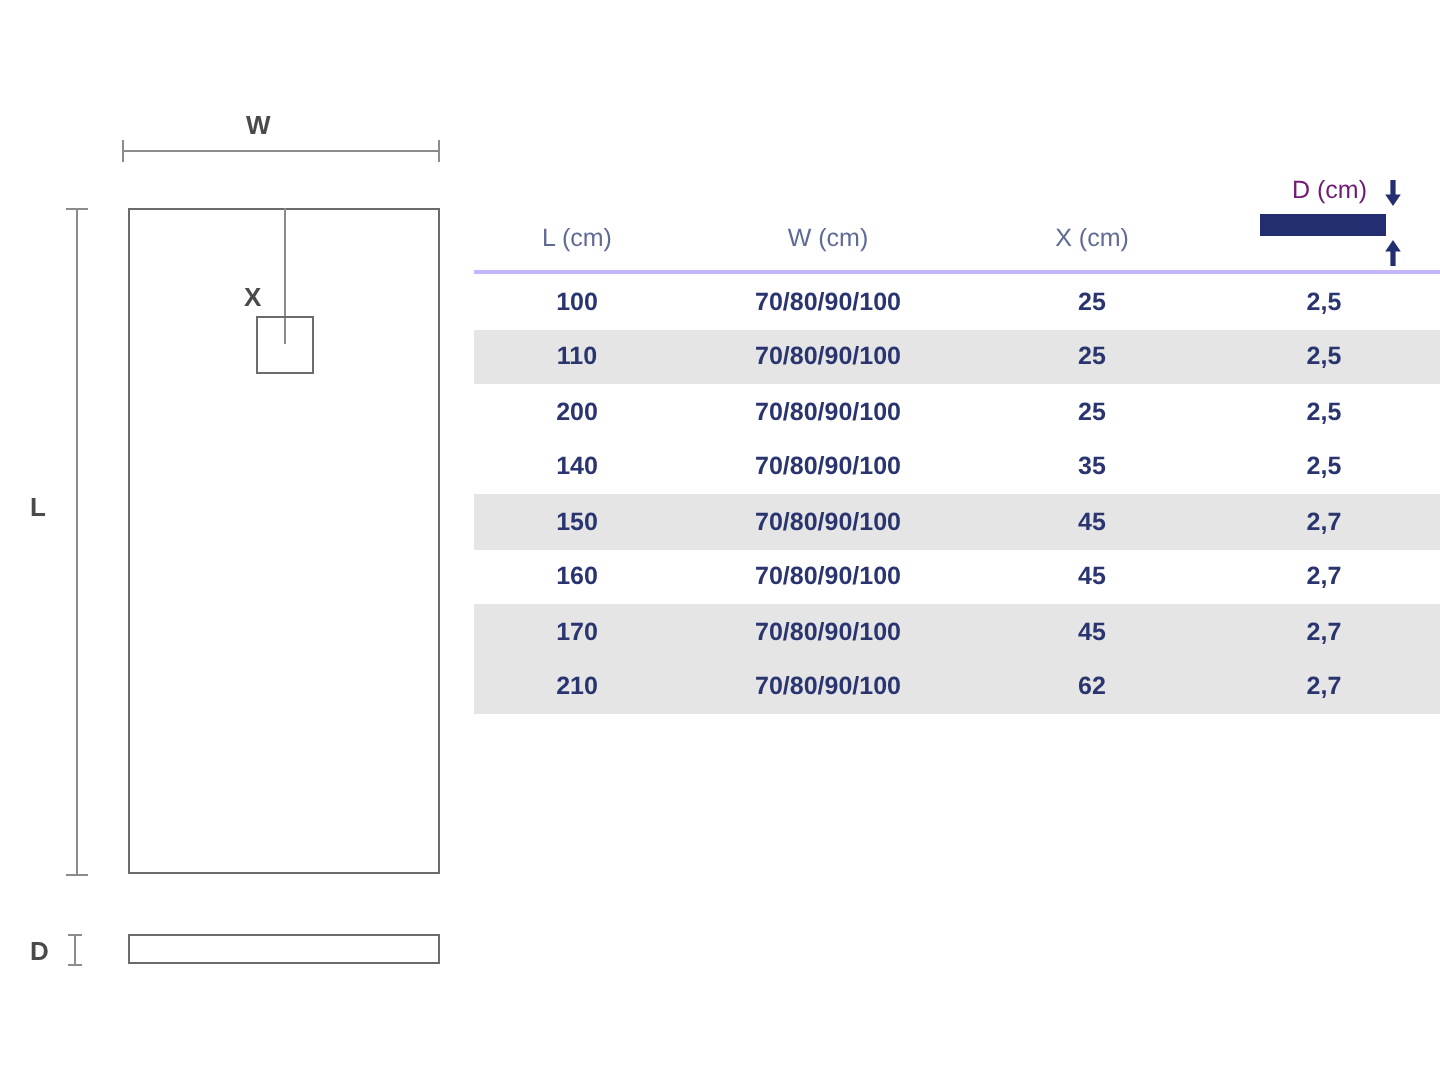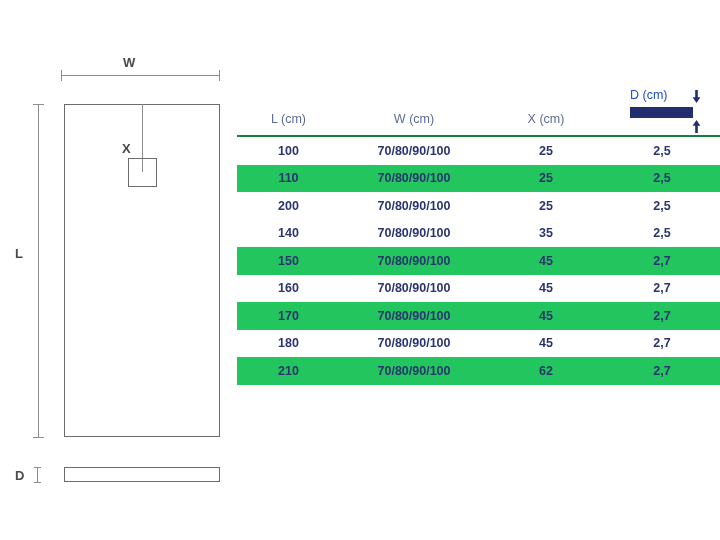--- a/index.html
+++ b/index.html
@@ -170,24 +170,24 @@
 
   .d-header-mark {
     position: absolute;
     left: 393px;
     top: 88px;
     width: 90px;
     height: 46px;
   }
   .d-header-label {
     position: absolute;
-    left: 0px;
+    left: 16px;
     top: 0px;
     font-size: 12.5px;
-    color: #1d4ed8;
+    color: #701a75;
   }
   .d-arrow {
     position: absolute;
     width: 0;
     height: 0;
     left: 62px;
   }
   .d-arrow svg { display: block; }
   .d-arrow.down { top: 2px; }
   .d-arrow.up   { top: 32px; }
@@ -210,33 +210,33 @@
   }
   table.spec th {
     font-size: 12.5px;
     font-weight: normal;
     color: #5f6a95;
     text-align: center;
     padding: 0 0 9px 0;
     vertical-align: bottom;
   }
   table.spec thead tr {
-    border-bottom: 2px solid #15803d;
+    border-bottom: 2px solid #c4b5fd;
   }
   table.spec td {
     font-size: 12.5px;
     font-weight: bold;
     color: #2a3570;
     text-align: center;
     height: 27.5px;
     padding: 0;
     margin-top: 39px;
   }
   table.spec tbody tr.band {
-    background: #22c55e;
+    background: #e5e5e5;
   }
   .col-l { width: 103px; }
   .col-w { width: 148px; }
   .col-x { width: 116px; }
   .col-d { width: 116px; }
 </style>
 </head>
 <body>
 
 <div id="drawing">
@@ -332,26 +332,20 @@
           <td>70/80/90/100</td>
           <td>45</td>
           <td>2,7</td>
         </tr>
         <tr class="band">
           <td>170</td>
           <td>70/80/90/100</td>
           <td>45</td>
           <td>2,7</td>
         </tr>
-        <tr>
-          <td>180</td>
-          <td>70/80/90/100</td>
-          <td>45</td>
-          <td>2,7</td>
-        </tr>
         <tr class="band">
           <td>210</td>
           <td>70/80/90/100</td>
           <td>62</td>
           <td>2,7</td>
         </tr>
       </tbody>
   </table>
 </div>
 

